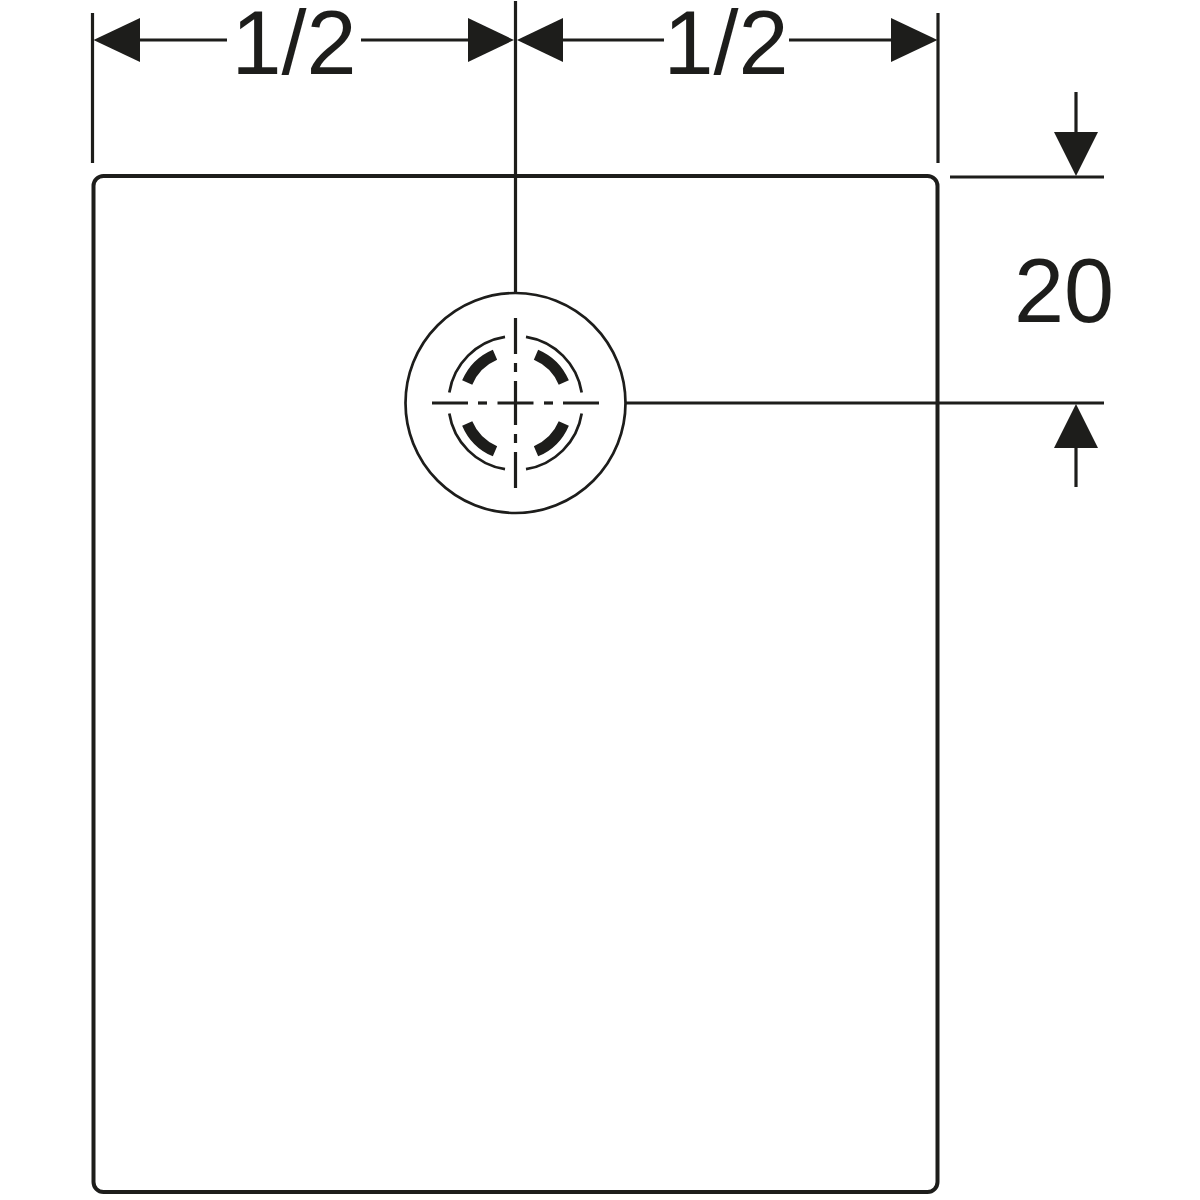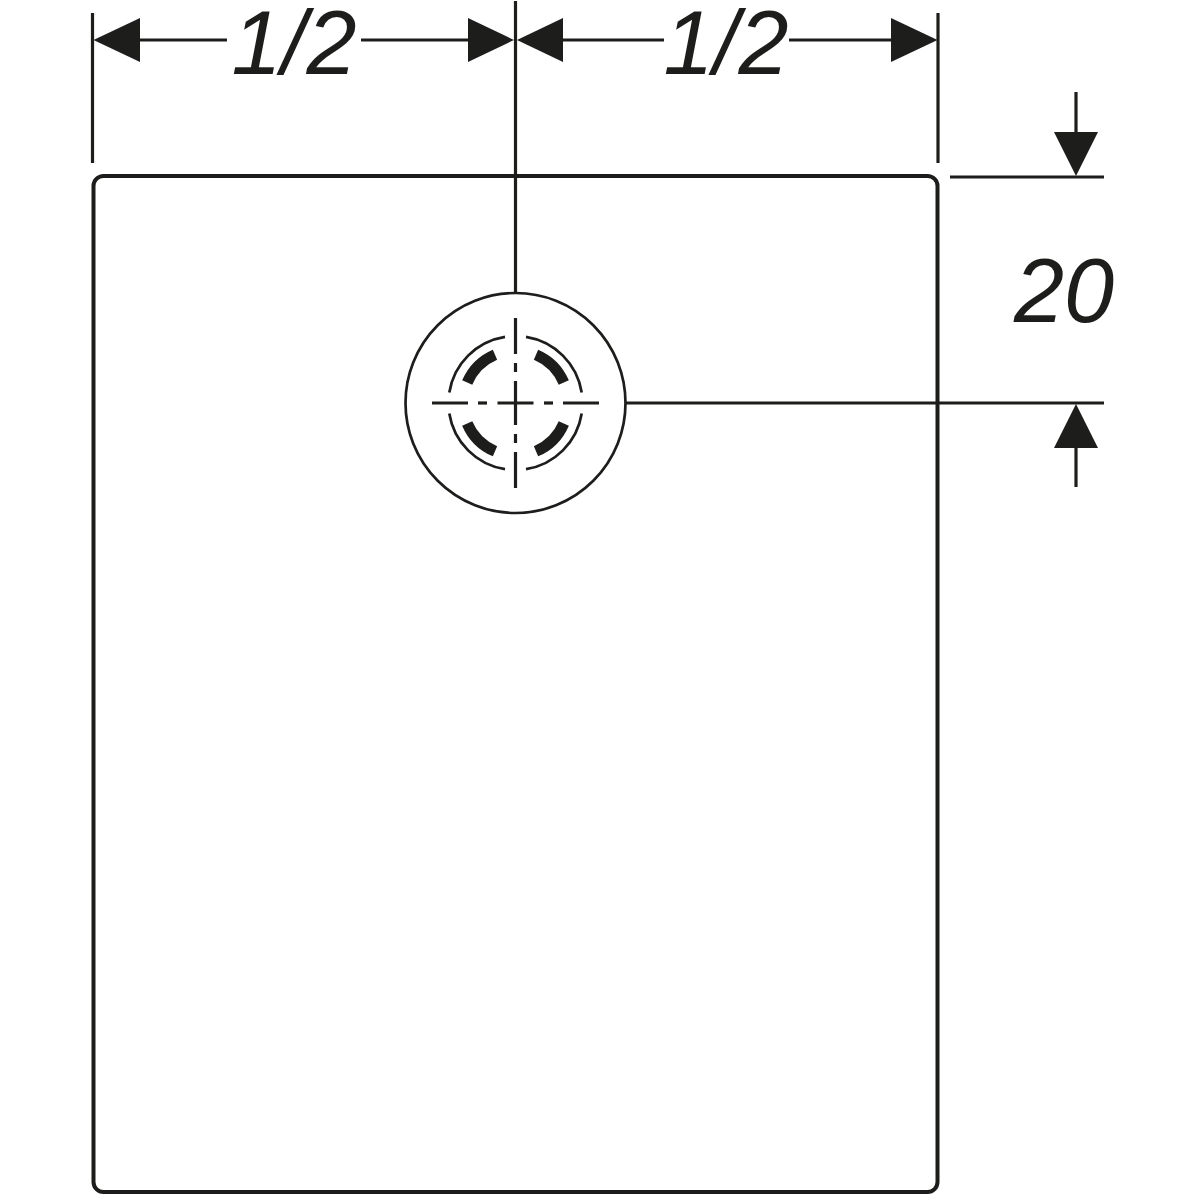--- a/index.html
+++ b/index.html
@@ -6,21 +6,20 @@
     margin: 0;
     padding: 0;
     background: #ffffff;
   }
   .canvas {
     position: relative;
     width: 1200px;
     height: 1200px;
     background: #ffffff;
     overflow: hidden;
-    font-style: italic;
   }
   svg { display: block; }
   .thin  { stroke: #1d1d1b; stroke-width: 3.2; fill: none; }
   .thick { stroke: #1d1d1b; stroke-width: 4;   fill: none; }
   .circ  { stroke: #1d1d1b; stroke-width: 2.7; fill: none; }
   .ring  { stroke: #1d1d1b; stroke-width: 11;  fill: none; }
   .arrow { fill: #1d1d1b; stroke: none; }
   .dimtext {
     font-family: "Liberation Sans", sans-serif;
     font-size: 90px;

